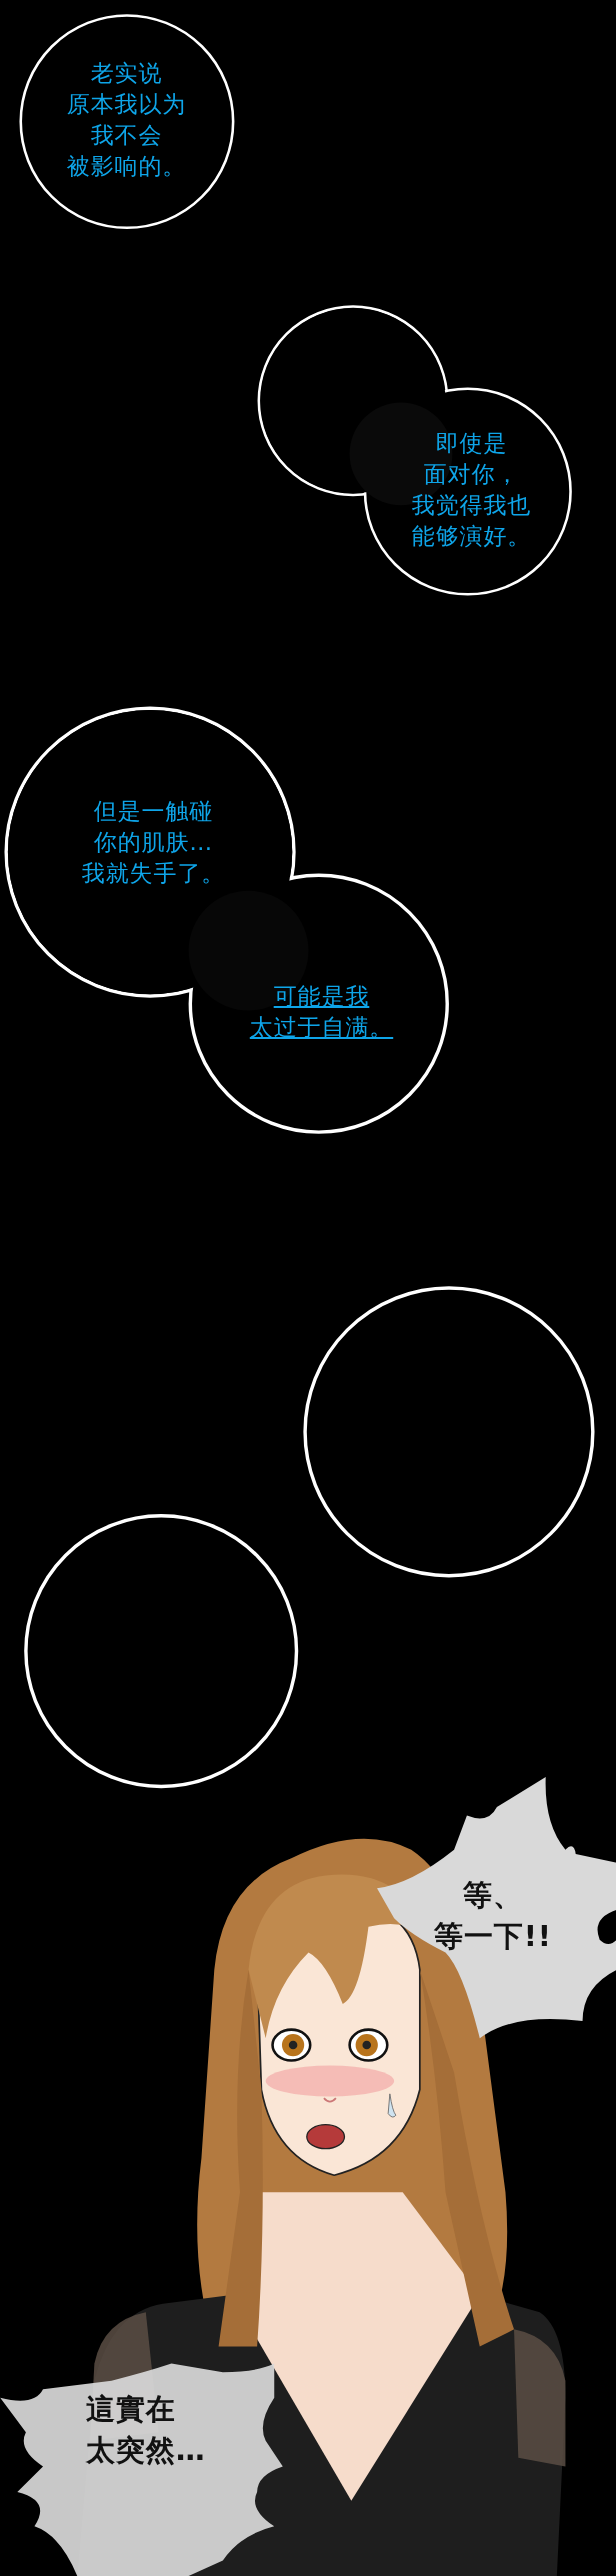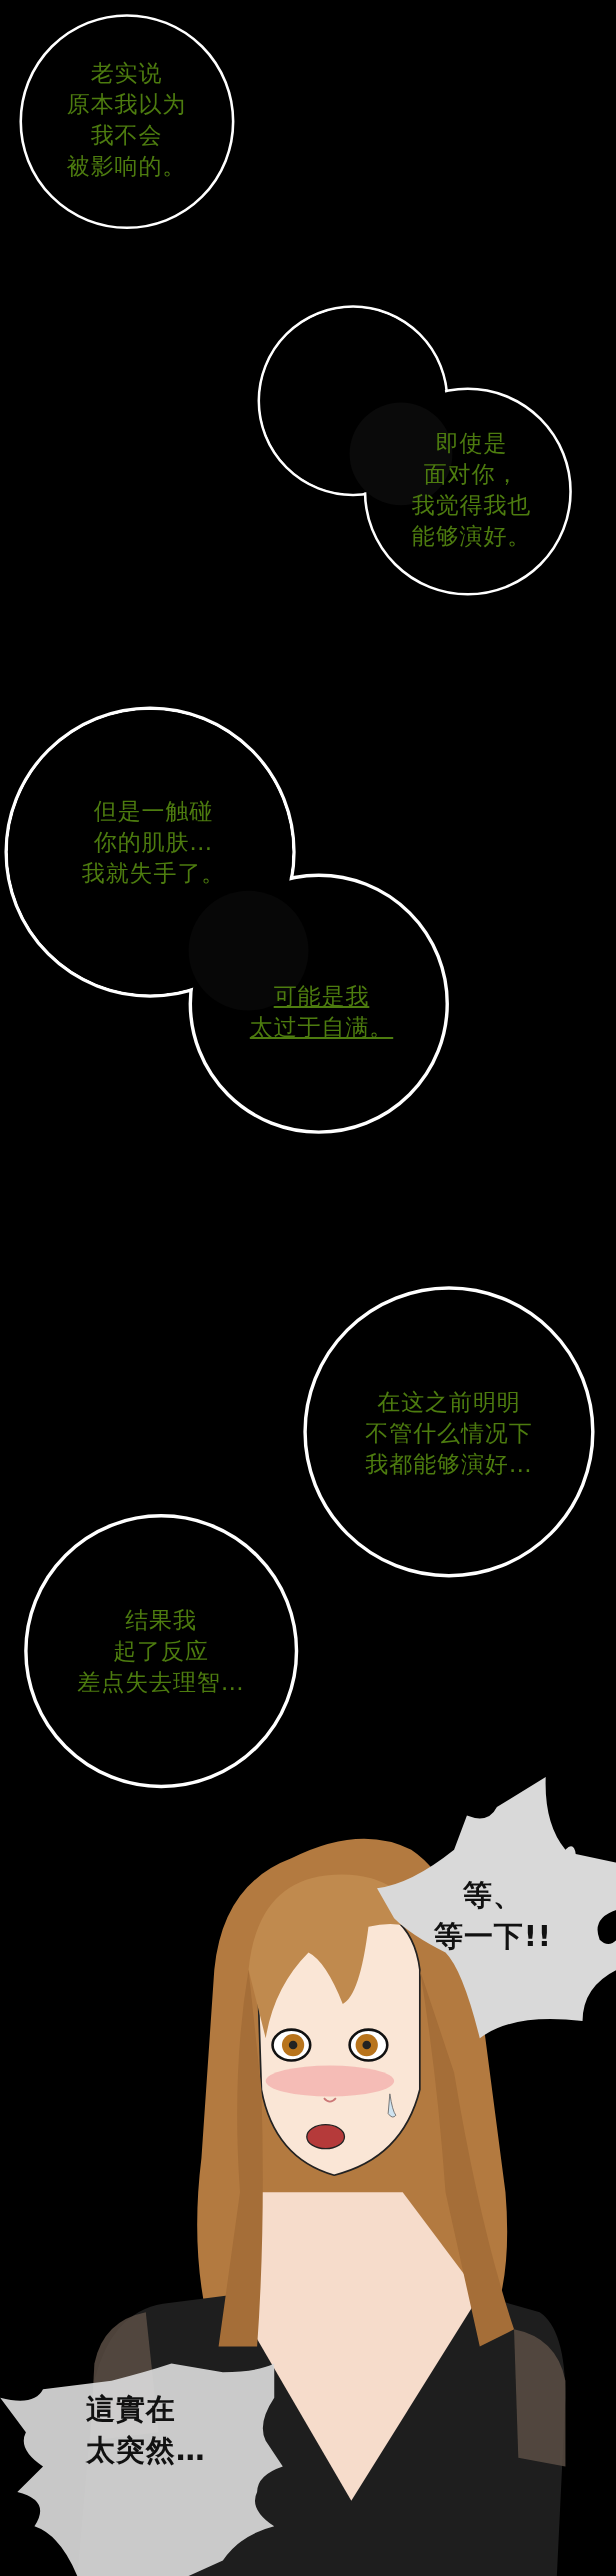--- a/index.html
+++ b/index.html
@@ -1,20 +1,20 @@
 <!DOCTYPE html>
 <html style="font-size:13.7px"><head>
 <meta charset="utf-8">
 <style>
   html,body{margin:0;padding:0;background:#000;}
   body{width:617px;height:2576px;position:relative;overflow:hidden;
        font-family:"DejaVu Sans","Liberation Sans",sans-serif;}
   .panel{position:absolute;left:0;top:0;width:617px;height:2576px;background:#000;}
   svg.art{position:absolute;left:0;top:0;}
-  .txt{position:absolute;color:#4d7c0f;text-align:center;font-size:23px;line-height:31px;
+  .txt{position:absolute;color:#0ea5e9;text-align:center;font-size:23px;line-height:31px;
        white-space:pre;letter-spacing:0.9px;}
   .txt.dark{color:#111;font-size:29px;line-height:41px;font-weight:bold;}
 </style>
 </head>
 <body>
 
 <div class="panel">
   <svg class="art" width="617" height="2576" viewBox="0 0 720 3008">
 
     <circle cx="148" cy="142" r="124" fill="#000" stroke="#fff" stroke-width="3"></circle>
@@ -81,24 +81,18 @@
 被影响的。</div>
   <div class="txt" style="left:403px;top:428px;width:137px;">即使是
 面对你，
 我觉得我也
 能够演好。</div>
   <div class="txt" style="left:68px;top:796px;width:171px;">但是一触碰
 你的肌肤…
 我就失手了。</div>
   <div class="txt" style="left:236px;top:981px;width:171px;text-decoration:underline;">可能是我
 太过于自满。</div>
-  <div class="txt" style="left:346px;top:1387px;width:206px;">在这之前明明
-不管什么情况下
-我都能够演好…</div>
-  <div class="txt" style="left:58px;top:1605px;width:206px;">结果我
-起了反应
-差点失去理智…</div>
   <div class="txt dark" style="left:420px;top:1875px;width:146px;">等、
 等一下!!</div>
   <div class="txt dark" style="left:86px;top:2389px;width:154px;text-align:left;">這實在
 太突然…</div>
 </div>
 
 
 </body></html>

